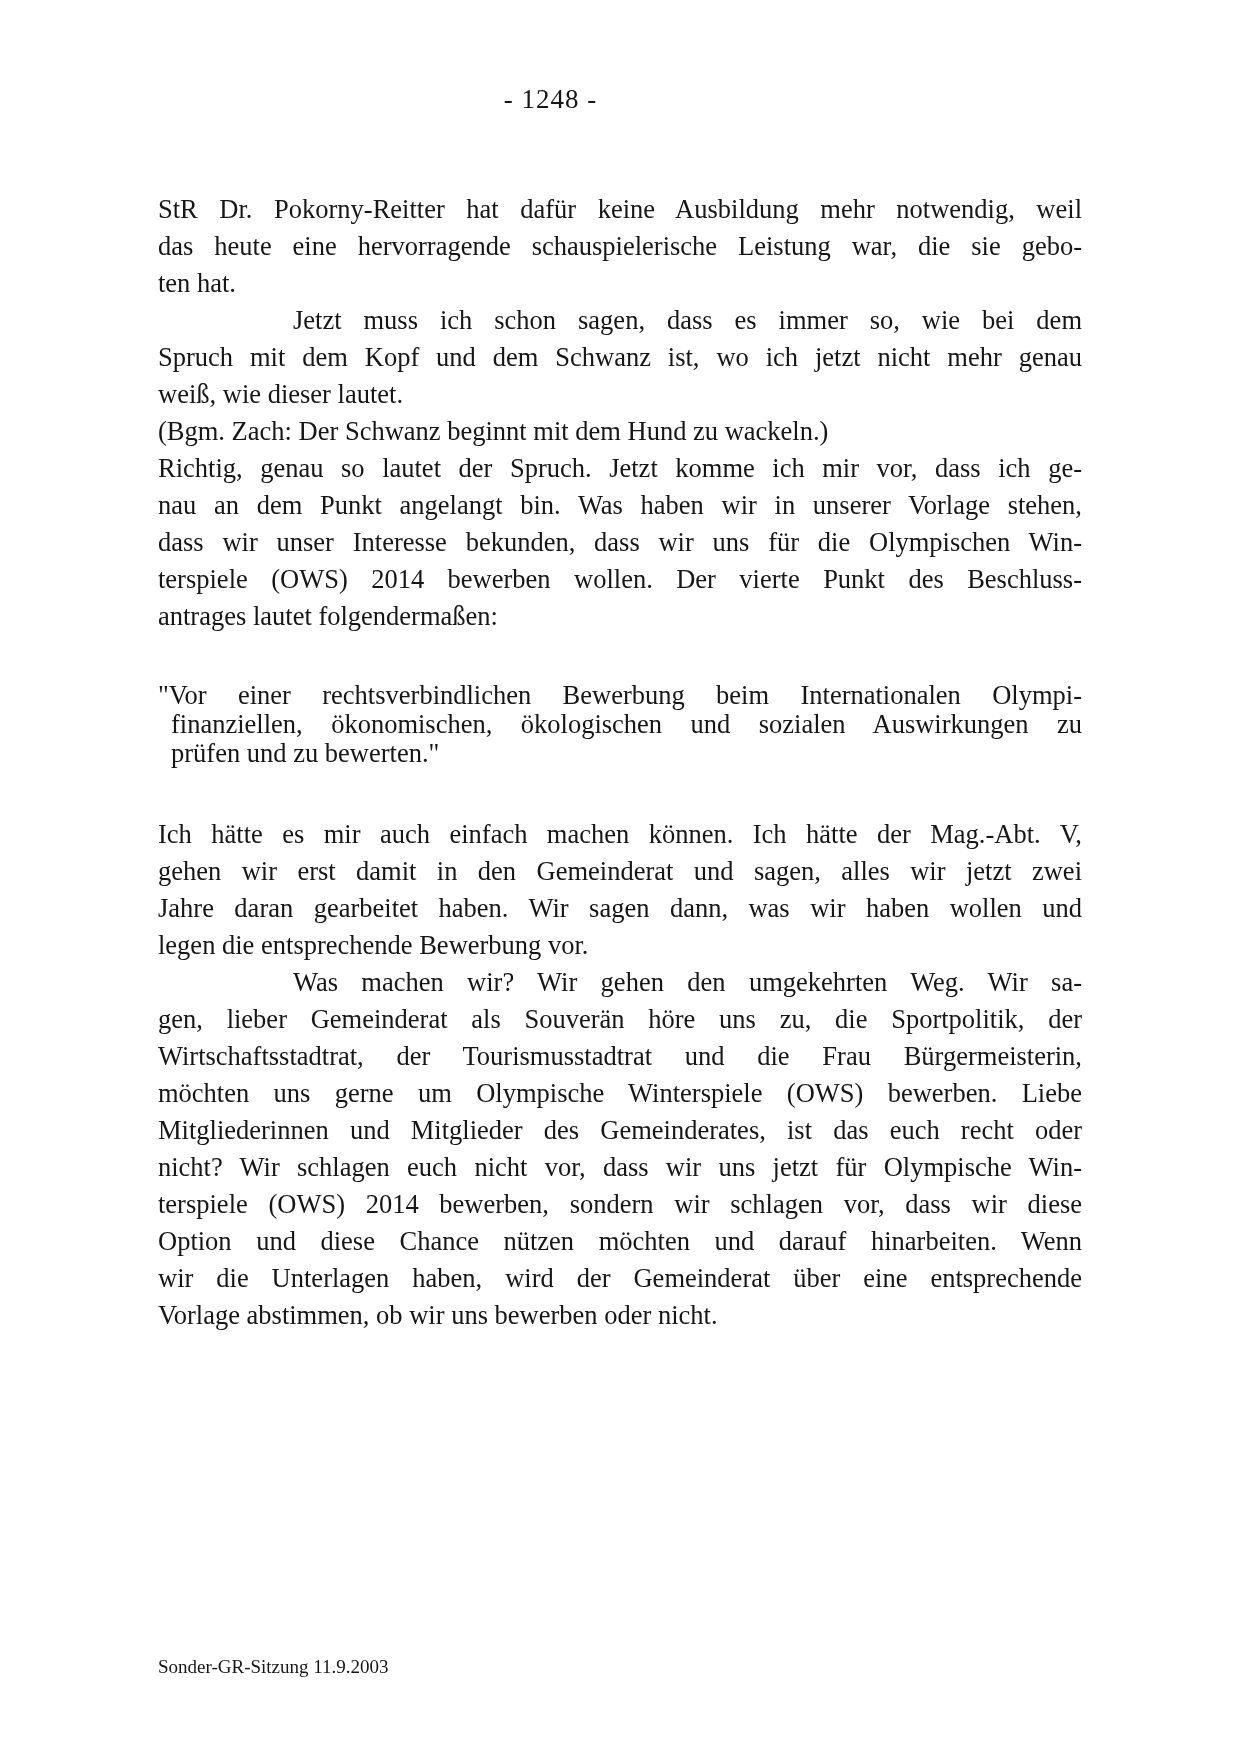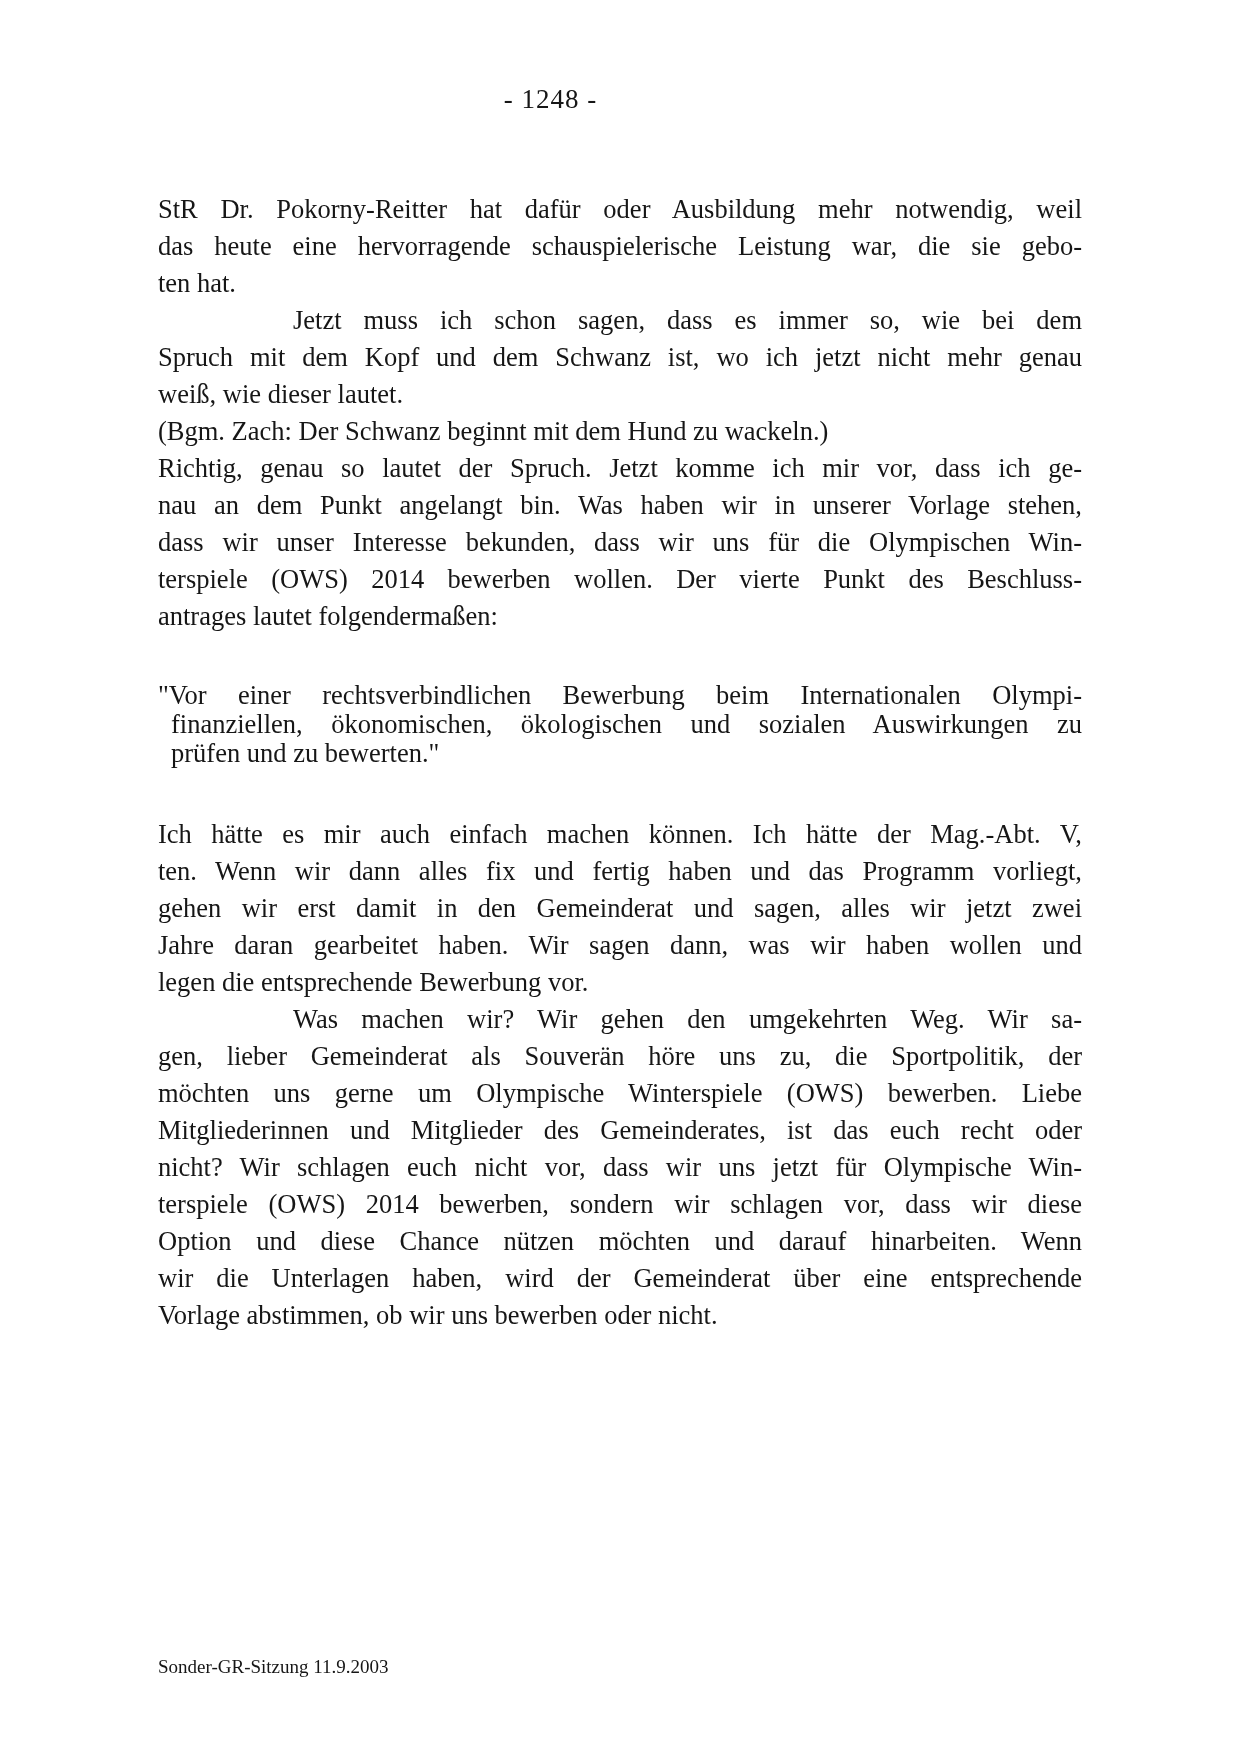--- a/index.html
+++ b/index.html
@@ -62,21 +62,21 @@
   }
 </style>
 </head>
 <body>
 
 <div class="page">
   <div class="page-number">- 1248 -</div>
 
   <div class="doc-body">
       <div class="para body">
-        <div class="line">StR Dr. Pokorny-Reitter hat dafür oder Ausbildung mehr notwendig, weil</div>
+        <div class="line">StR Dr. Pokorny-Reitter hat dafür keine Ausbildung mehr notwendig, weil</div>
         <div class="line">das heute eine hervorragende schauspielerische Leistung war, die sie gebo-</div>
         <div class="line last">ten hat.</div>
       </div>
       <div class="para body">
         <div class="line indent">Jetzt muss ich schon sagen, dass es immer so, wie bei dem</div>
         <div class="line">Spruch mit dem Kopf und dem Schwanz ist, wo ich jetzt nicht mehr genau</div>
         <div class="line last">weiß, wie dieser lautet.</div>
       </div>
       <div class="para body">
         <div class="line last">(Bgm. Zach: Der Schwanz beginnt mit dem Hund zu wackeln.)</div>
@@ -88,28 +88,28 @@
         <div class="line">terspiele (OWS) 2014 bewerben wollen. Der vierte Punkt des Beschluss-</div>
         <div class="line last">antrages lautet folgendermaßen:</div>
       </div>
       <div class="para quote">
         <div class="line">"Vor einer rechtsverbindlichen Bewerbung beim Internationalen Olympi-</div>
         <div class="line hang">finanziellen, ökonomischen, ökologischen und sozialen Auswirkungen zu</div>
         <div class="line last hang">prüfen und zu bewerten."</div>
       </div>
       <div class="para body">
         <div class="line">Ich hätte es mir auch einfach machen können. Ich hätte der Mag.-Abt. V,</div>
-        <div class="line">ten. Wenn wir dann alles fix und fertig haben und das Programm vorliegt,</div>
         <div class="line">gehen wir erst damit in den Gemeinderat und sagen, alles wir jetzt zwei</div>
         <div class="line">Jahre daran gearbeitet haben. Wir sagen dann, was wir haben wollen und</div>
         <div class="line last">legen die entsprechende Bewerbung vor.</div>
       </div>
       <div class="para body">
         <div class="line indent">Was machen wir? Wir gehen den umgekehrten Weg. Wir sa-</div>
         <div class="line">gen, lieber Gemeinderat als Souverän höre uns zu, die Sportpolitik, der</div>
+        <div class="line">Wirtschaftsstadtrat, der Tourismusstadtrat und die Frau Bürgermeisterin,</div>
         <div class="line">möchten uns gerne um Olympische Winterspiele (OWS) bewerben. Liebe</div>
         <div class="line">Mitgliederinnen und Mitglieder des Gemeinderates, ist das euch recht oder</div>
         <div class="line">nicht? Wir schlagen euch nicht vor, dass wir uns jetzt für Olympische Win-</div>
         <div class="line">terspiele (OWS) 2014 bewerben, sondern wir schlagen vor, dass wir diese</div>
         <div class="line">Option und diese Chance nützen möchten und darauf hinarbeiten. Wenn</div>
         <div class="line">wir die Unterlagen haben, wird der Gemeinderat über eine entsprechende</div>
         <div class="line last">Vorlage abstimmen, ob wir uns bewerben oder nicht.</div>
       </div>
     </div>
 

